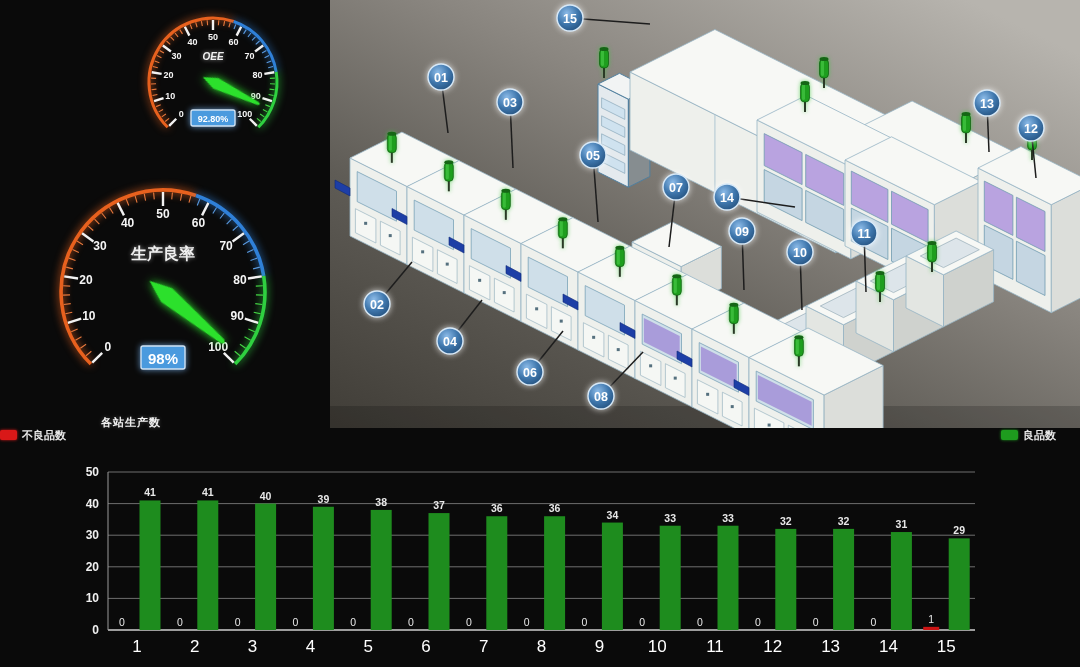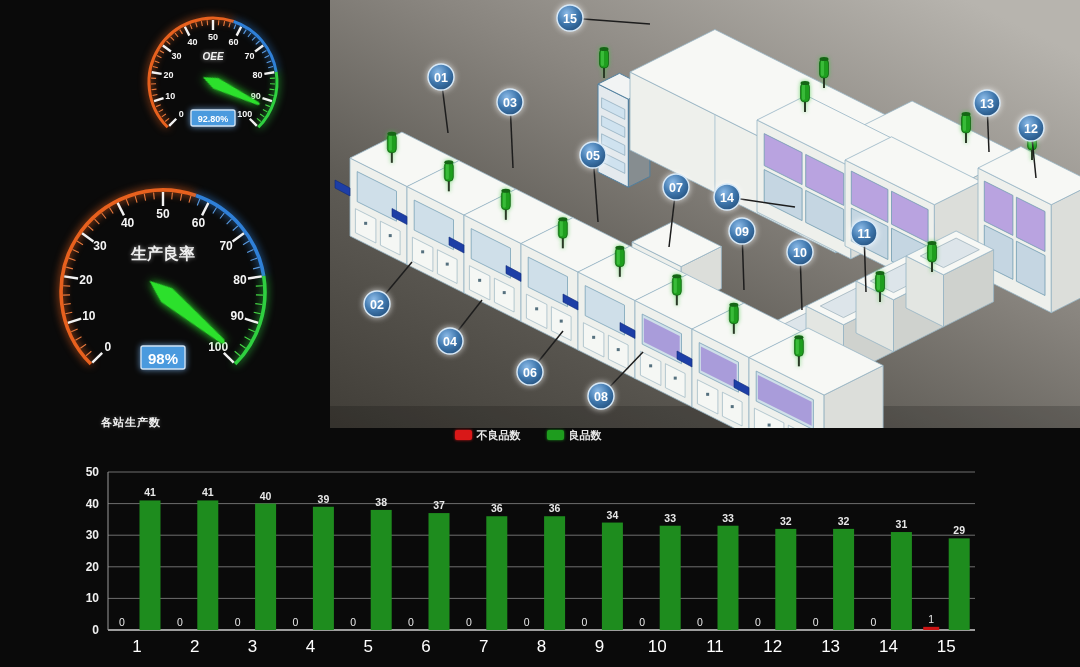--- a/index.html
+++ b/index.html
@@ -1,19 +1,19 @@
 <!DOCTYPE html>
 <html><head>
 <meta charset="utf-8">
 <style>
   html,body{margin:0;padding:0;background:#000;}
   .stage{position:relative;width:1080px;height:667px;background:#0a0a0a;overflow:hidden;
          font-family:"Liberation Sans",sans-serif;}
   .stage svg{display:block;}
-  .legend{position:absolute;left:0;top:427px;width:1056px;display:flex;justify-content:center;
+  .legend{position:absolute;left:0;top:427px;width:1056px;display:flex;justify-content:space-between;
           gap:26px;align-items:center;height:16px;}
   .legend-item{display:flex;align-items:center;gap:5px;cursor:pointer;}
   .legend-item .swatch{display:inline-block;width:17px;height:10px;border-radius:2px;}
   .legend-item span.lbl{color:#e8e8e8;font-size:11px;font-weight:bold;}
   .chart-title{position:absolute;left:101px;top:415px;color:#f2f2f2;font-size:11px;font-weight:bold;
                letter-spacing:1px;text-shadow:0 0 4px rgba(255,255,255,.25);}
 </style>
 </head>
 <body>
 

